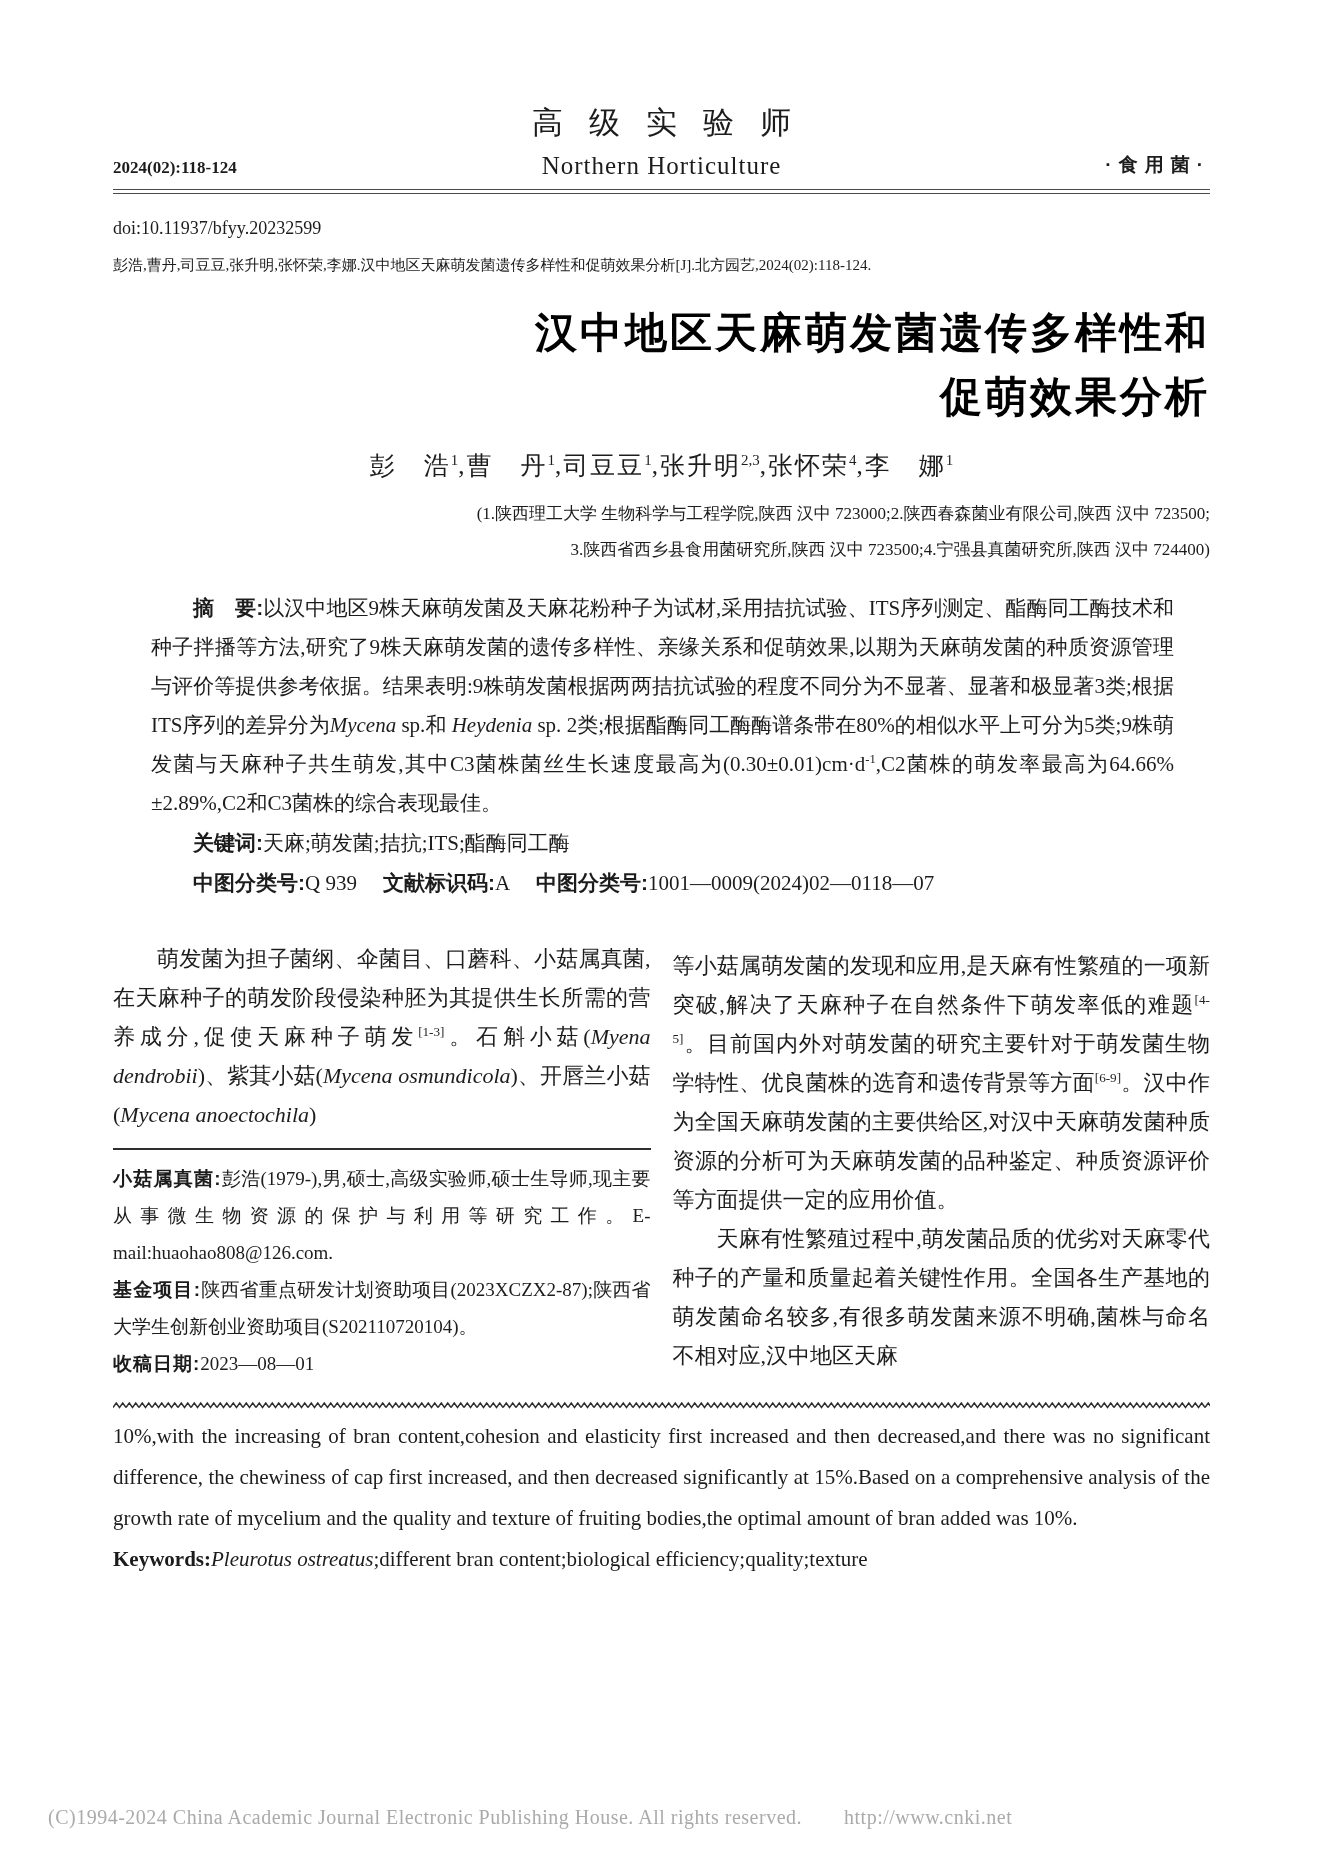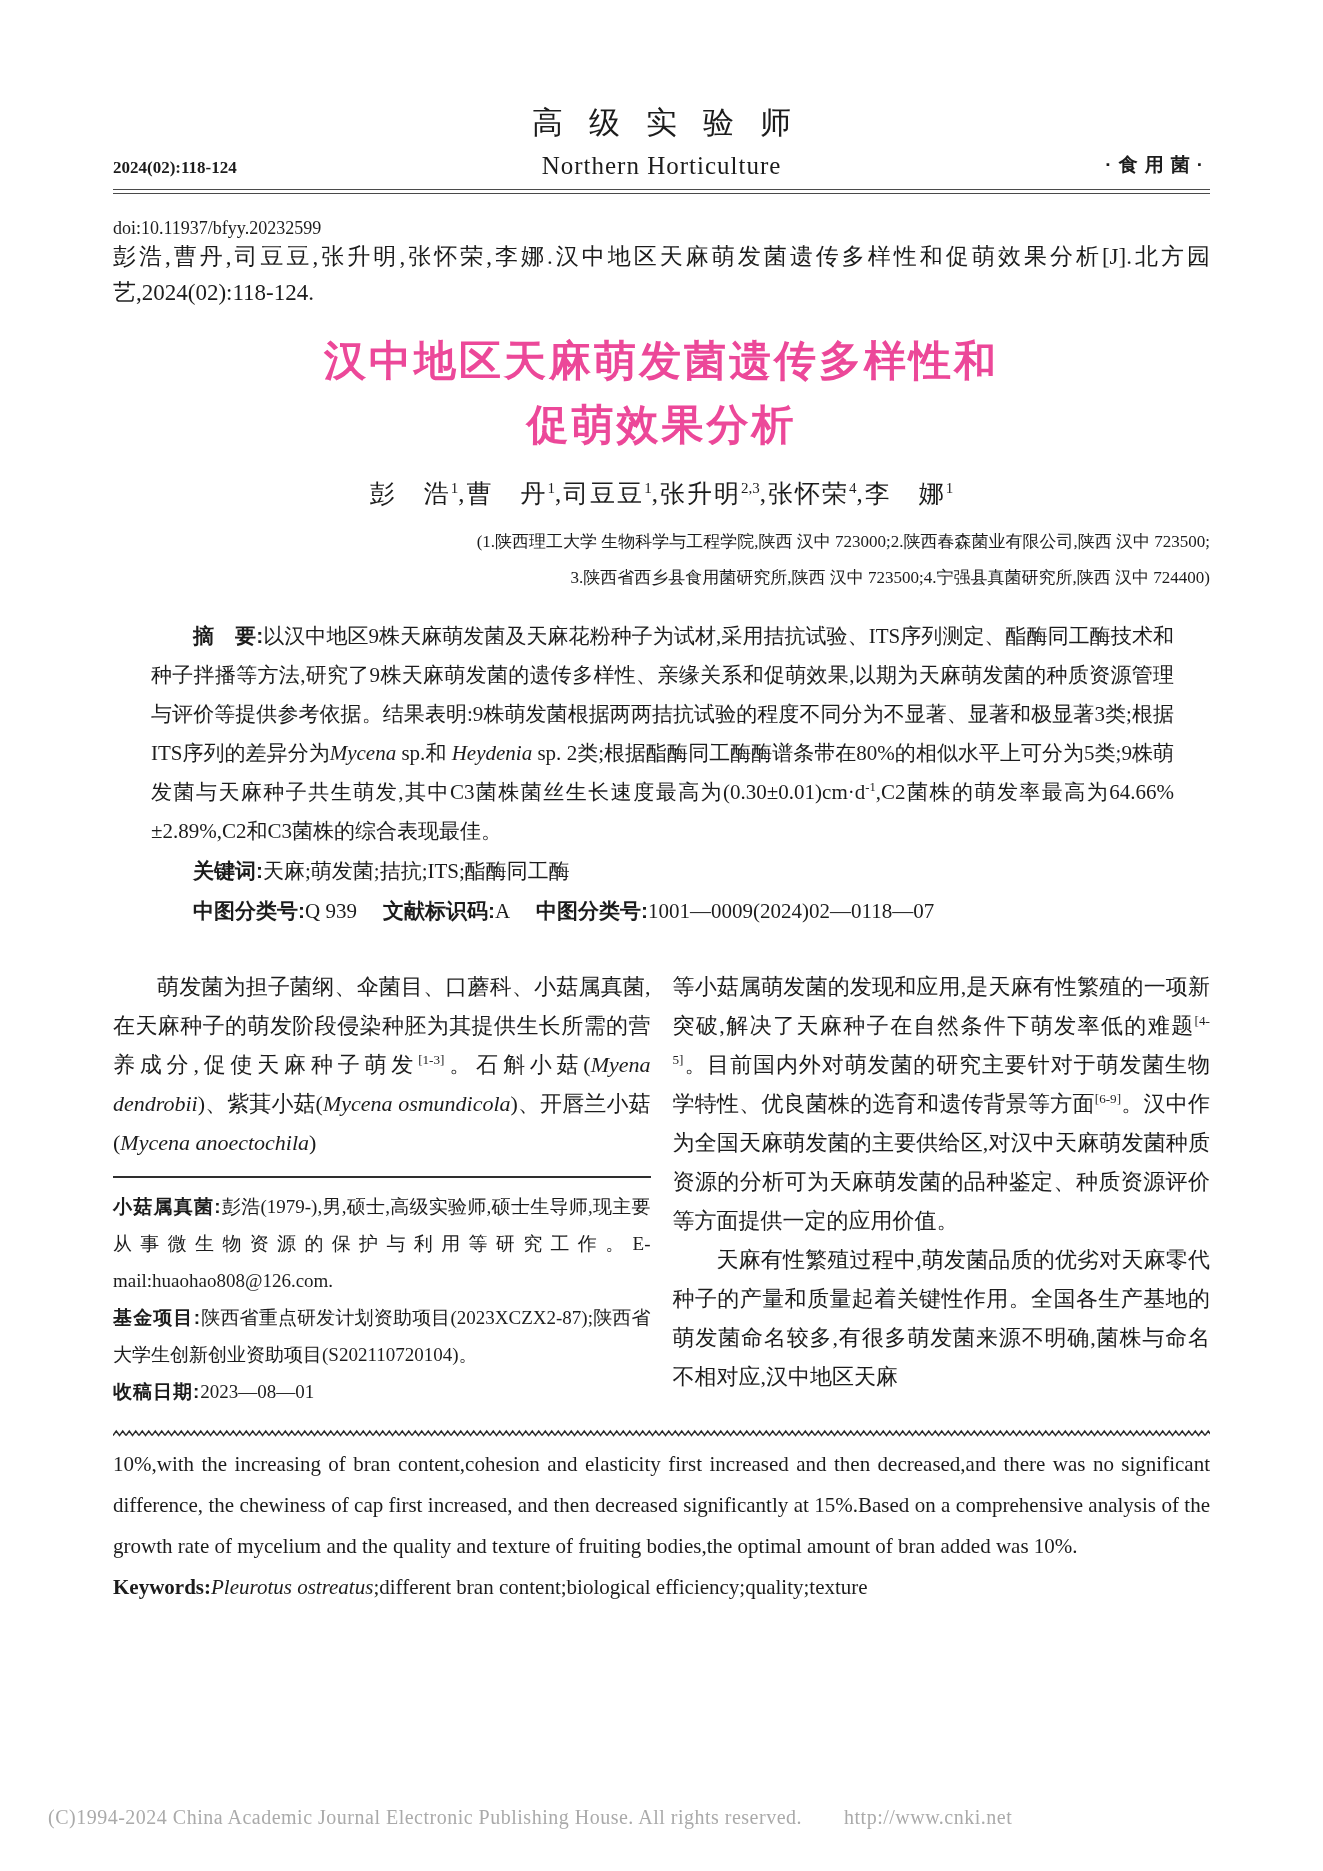--- a/index.html
+++ b/index.html
@@ -19,39 +19,39 @@
   .journal-header{display:flex;align-items:flex-end;justify-content:space-between;}
   .issue-info{font-size:17px;padding-bottom:2px;white-space:nowrap;width:240px;font-weight:bold;}
   .journal-names{text-align:center;flex:1;}
   .journal-cn{font-size:31px;letter-spacing:26px;text-indent:26px;font-weight:500;}
   .journal-en{font-size:25px;margin-top:8px;letter-spacing:1px;}
   .column-label{font-size:19px;font-weight:bold;letter-spacing:7px;padding-bottom:2px;white-space:nowrap;width:240px;text-align:right;}
   .double-rule{margin-top:9px;height:3px;border-top:1.6px solid #4a4a4a;border-bottom:1.6px solid #4a4a4a;}
 
   
   .doi-line{margin-top:24px;font-size:18px;}
-  .citation{font-size:23px;line-height:36px;text-align:justify;}
+  .citation{margin-top:8px;font-size:15px;line-height:36px;text-align:justify;}
 
   
-  .article-title{margin-top:18px;text-align:center;font-size:42px;line-height:64px;font-weight:bold;letter-spacing:3px;color:#ec4899;}
+  .article-title{margin-top:18px;text-align:right;font-size:42px;line-height:64px;font-weight:bold;letter-spacing:3px;color:#000000;}
   .authors-line{margin-top:20px;text-align:center;font-size:25px;letter-spacing:2px;}
   .authors-line sup{font-size:15px;letter-spacing:0;}
   .affiliations{margin-top:14px;text-align:right;font-size:17px;line-height:36px;}
 
   
   .abstract-block{margin:20px 36px 0 38px;font-size:21px;line-height:39px;text-align:justify;}
   .abstract-block p{margin:0;text-indent:2em;}
   .inline-label{font-family:"Liberation Sans","DejaVu Sans",sans-serif;font-weight:bold;}
   .it{font-style:italic;}
   .sup{font-size:0.6em;vertical-align:super;line-height:0;}
   .kw-line{margin-top:0;}
   .clc-line .pair{margin-right:26px;}
 
   
-  .columns{display:flex;gap:22px;margin-top:36px;}
+  .columns{display:flex;gap:22px;margin-top:36px;align-items:center;}
   .col{width:538px;font-size:22px;line-height:39px;text-align:justify;}
   .col p{margin:0;text-indent:2em;}
 
   .footnote-rule{border:none;border-top:2px solid #2e2e2e;margin:14px 0 10px 0;}
   .footnotes{font-size:19px;line-height:37px;text-align:justify;}
   .footnotes p{margin:0;text-indent:0;}
   .footnotes .inline-label{letter-spacing:1px;}
 
   
   .wavy-wrap{margin-top:14px;height:10px;}

